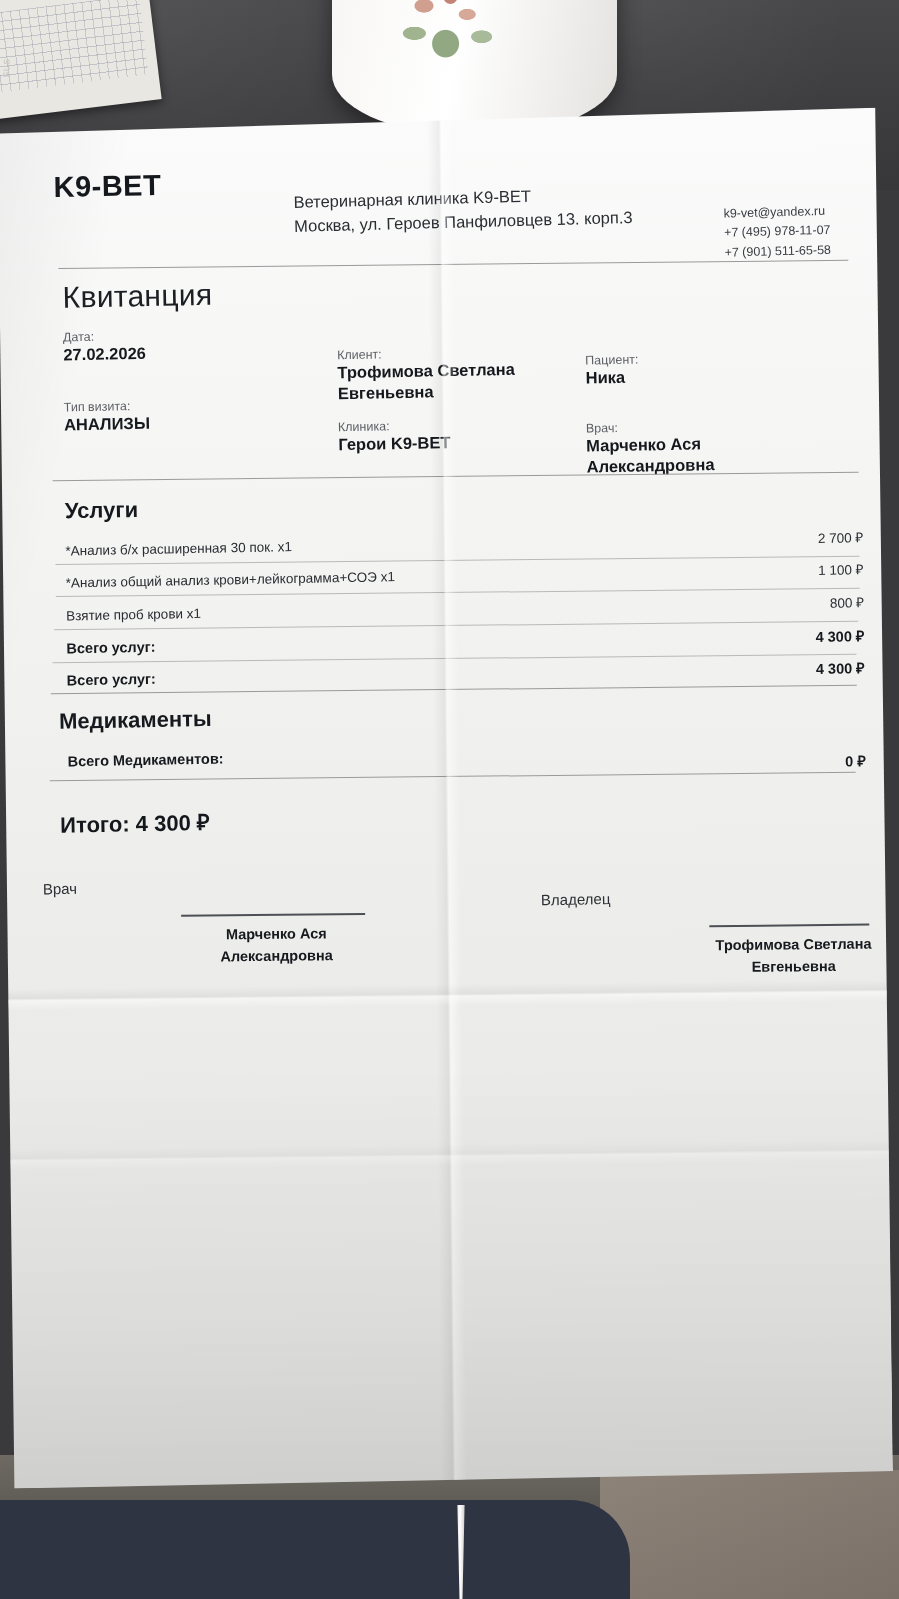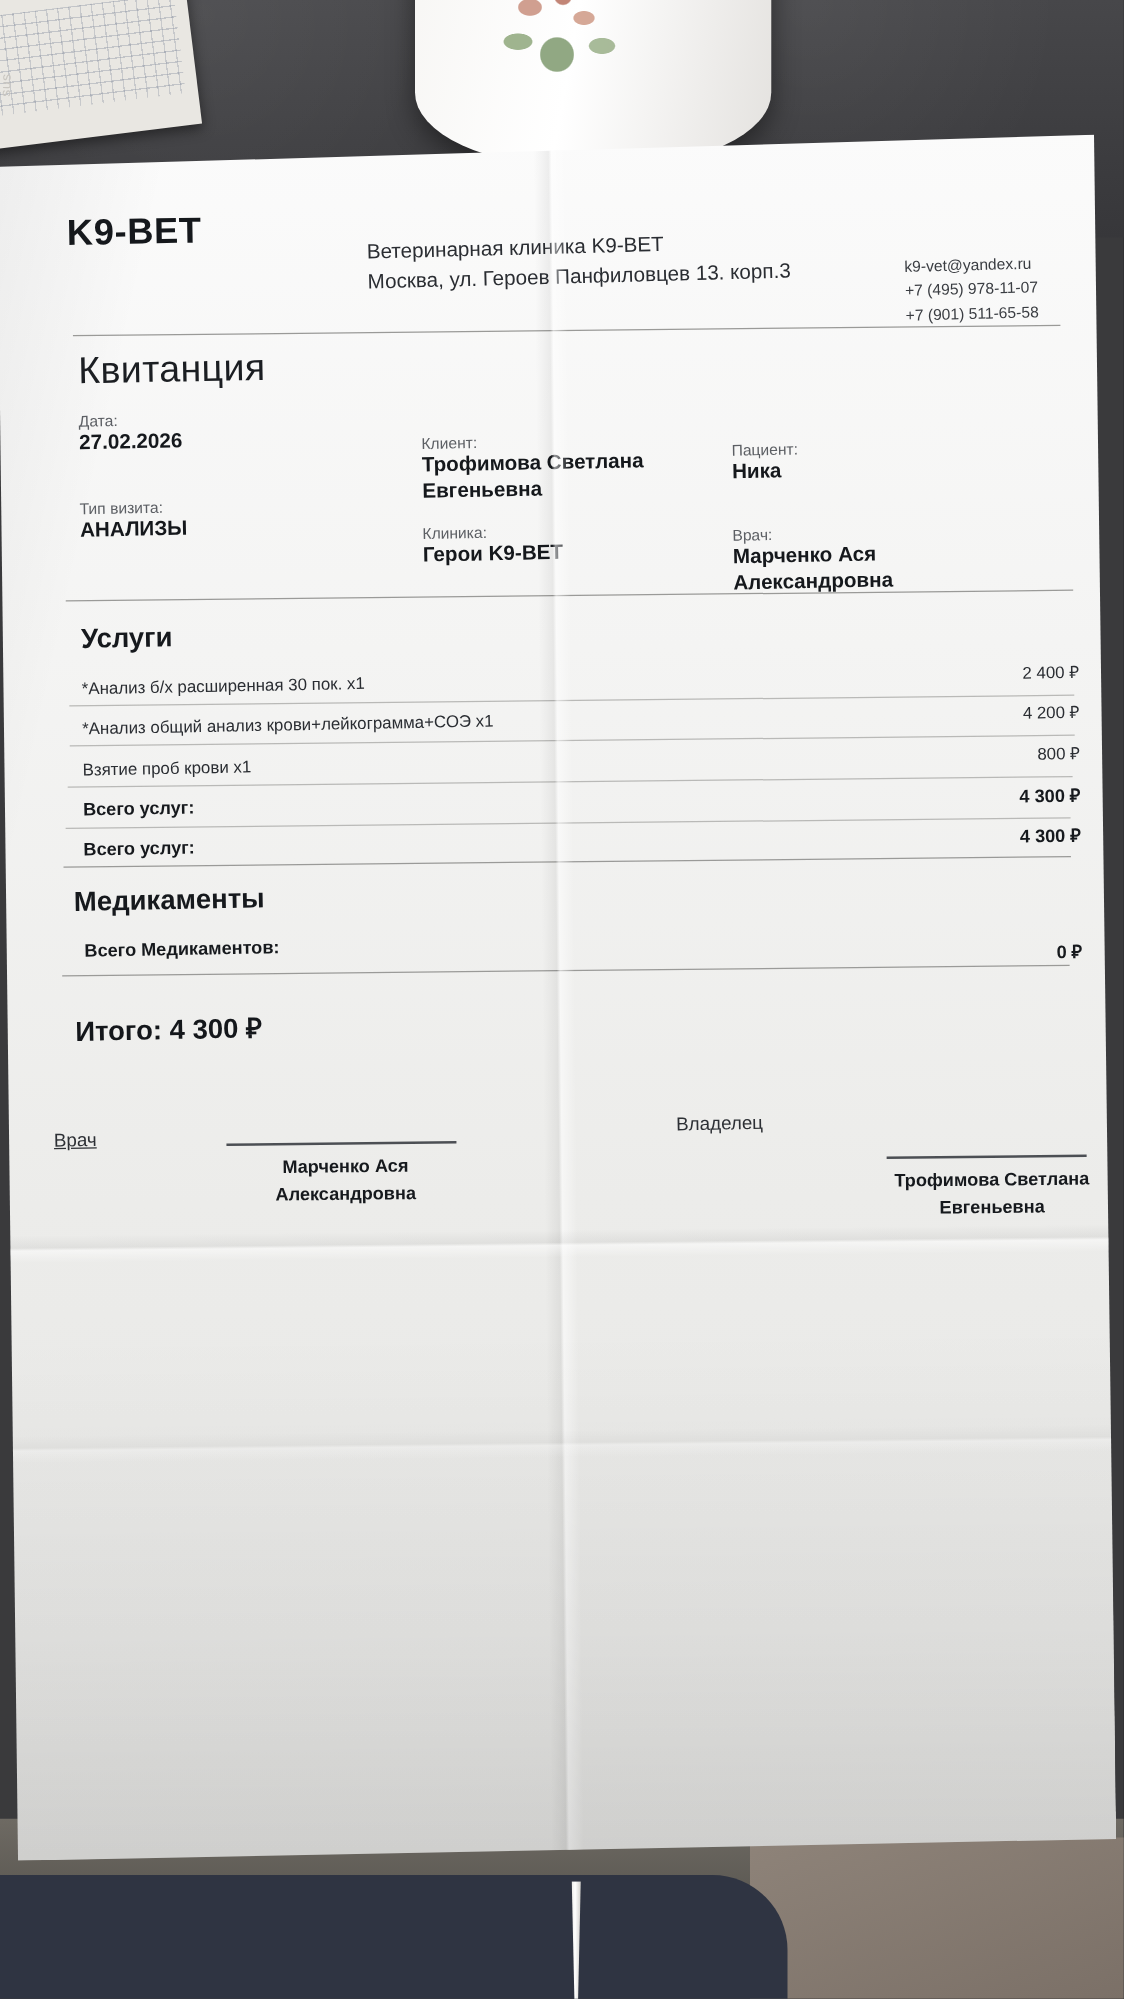--- a/index.html
+++ b/index.html
@@ -246,21 +246,21 @@
   .row.bold { font-weight: bold; font-size: 14.5px; color: #16191d; }
 
   .total {
     position: absolute;
     left: 0px; top: 640px;
     font-size: 22px;
     font-weight: bold;
     color: #14171b;
   }
 
-  .sign-left-label  { position: absolute; left: -18px; top: 736px; font-size: 15px; color: #2d3035; text-decoration: underline; }
+  .sign-left-label  { position: absolute; left: -18px; top: 712px; font-size: 15px; color: #2d3035; }
   .sign-right-label { position: absolute; left: 480px; top: 728px; font-size: 15px; color: #2d3035; }
 
   .sign-line {
     position: absolute;
     height: 2px;
     background: #4c4f54;
   }
   .sign-name {
     position: absolute;
     font-size: 14.5px;
@@ -344,27 +344,27 @@
         <div class="meta-label">Врач:</div>
         <div class="meta-value">Марченко Ася Александровна</div>
       </div>
 
       <div class="rule" style="left:-4px; top:312px; width: 806px;"></div>
 
       <div class="section-title s-services tilt-a">Услуги</div>
 
       <div class="row tilt-a" style="top:372px;">
         <span class="name">*Анализ б/х расширенная 30 пок. x1</span>
-        <span class="price">2 400 ₽</span>
+        <span class="price">2 700 ₽</span>
       </div>
       <div class="rule light" style="left:-2px; top:396px; width: 804px;"></div>
 
       <div class="row tilt-a" style="top:404px;">
         <span class="name">*Анализ общий анализ крови+лейкограмма+СОЭ x1</span>
-        <span class="price">4 200 ₽</span>
+        <span class="price">1 100 ₽</span>
       </div>
       <div class="rule light" style="left:-2px; top:428px; width: 804px;"></div>
 
       <div class="row tilt-a" style="top:437px;">
         <span class="name">Взятие проб крови x1</span>
         <span class="price">800 ₽</span>
       </div>
       <div class="rule light" style="left:-4px; top:461px; width: 804px;"></div>
 
       <div class="row bold tilt-a" style="top:469px;">

